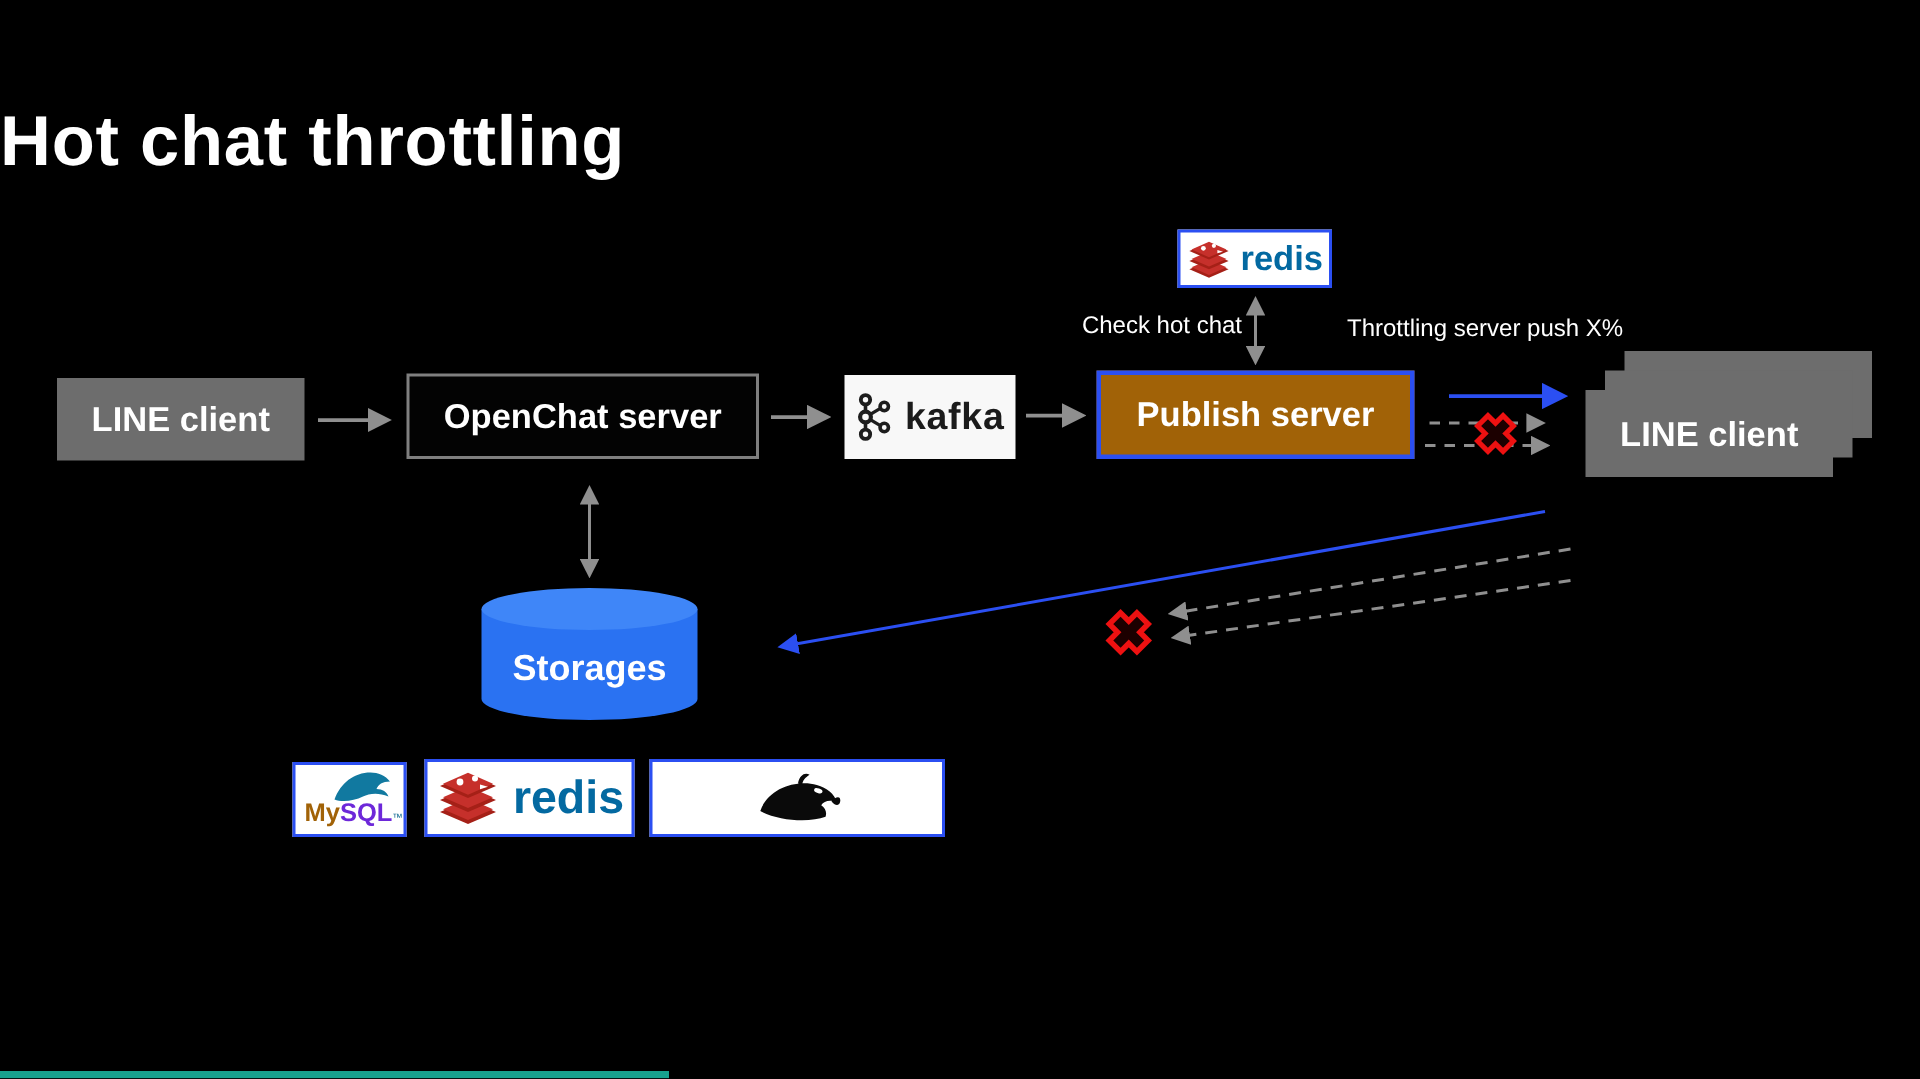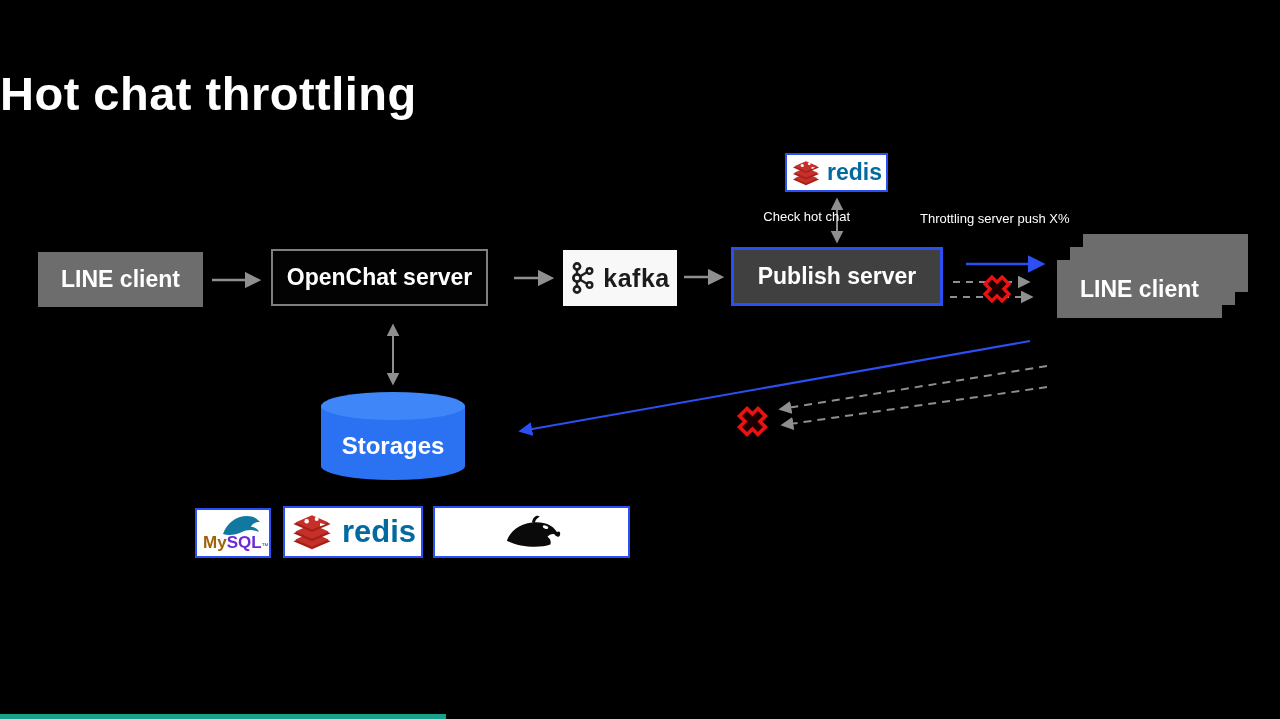--- a/index.html
+++ b/index.html
@@ -10,32 +10,32 @@
   .abs{position:absolute;}
   #title{
     top:66px;left:0;width:1048px;
     font-size:47px;font-weight:bold;letter-spacing:0.5px;
   }
   .node{
     display:flex;align-items:center;justify-content:center;
     font-weight:bold;font-size:23px;z-index:3;box-sizing:border-box;
   }
   #line-client-left{left:38px;top:252px;width:165px;height:55px;background:#6d6d6d;}
-  #openchat-server{left:271px;top:249px;width:217px;height:57px;background:#030303;border:2px solid #7f7f7f;}
+  #openchat-server{left:271px;top:249px;width:235px;height:57px;background:#030303;border:2px solid #7f7f7f;}
   #kafka-box{left:563px;top:250px;width:114px;height:56px;background:#f8f8f8;color:#1b1b1b;gap:7px;}
   #kafka-box .kafka-word{font-size:25px;font-weight:600;letter-spacing:0.5px;}
-  #publish-server{left:731px;top:247px;width:212px;height:59px;background:#404040;border:3px solid #2b4ff2;}
+  #publish-server{left:731px;top:247px;width:212px;height:59px;background:#a16207;border:3px solid #2b4ff2;}
   #redis-top-box{left:785px;top:153px;width:103px;height:39px;background:#fff;border:2px solid #2b4ff2;gap:6px;}
   .redis-word{color:#0369a1;font-weight:600;text-align:right;}
   #redis-top-box .redis-word{font-size:23px;}
   .stackbox{width:165px;height:58px;background:#6d6d6d;z-index:2;}
   #stack-back{left:1083px;top:234px;}
   #stack-mid{left:1070px;top:247px;}
   #stack-front{left:1057px;top:260px;z-index:3;display:flex;align-items:center;justify-content:center;font-weight:bold;font-size:23px;}
-  .small-label{font-size:13px;z-index:3;white-space:nowrap;margin-left:22px;}
+  .small-label{font-size:16px;z-index:3;white-space:nowrap;}
   #check-hot-chat{left:660px;top:209px;width:168px;text-align:right;}
   #throttling-push{left:898px;top:211px;}
   #throttle-fetch{left:601px;top:459px;width:430px;text-align:center;}
   #storages-label{left:318px;top:432px;width:150px;text-align:center;font-size:24px;font-weight:bold;z-index:4;}
   #arrow-layer{left:0;top:0;z-index:1;}
   #cylinder{left:318px;top:390px;z-index:3;}
   .logo-box{
     background:#fff;border:2px solid #2b4ff2;z-index:3;box-sizing:border-box;
     display:flex;align-items:center;justify-content:center;
   }

